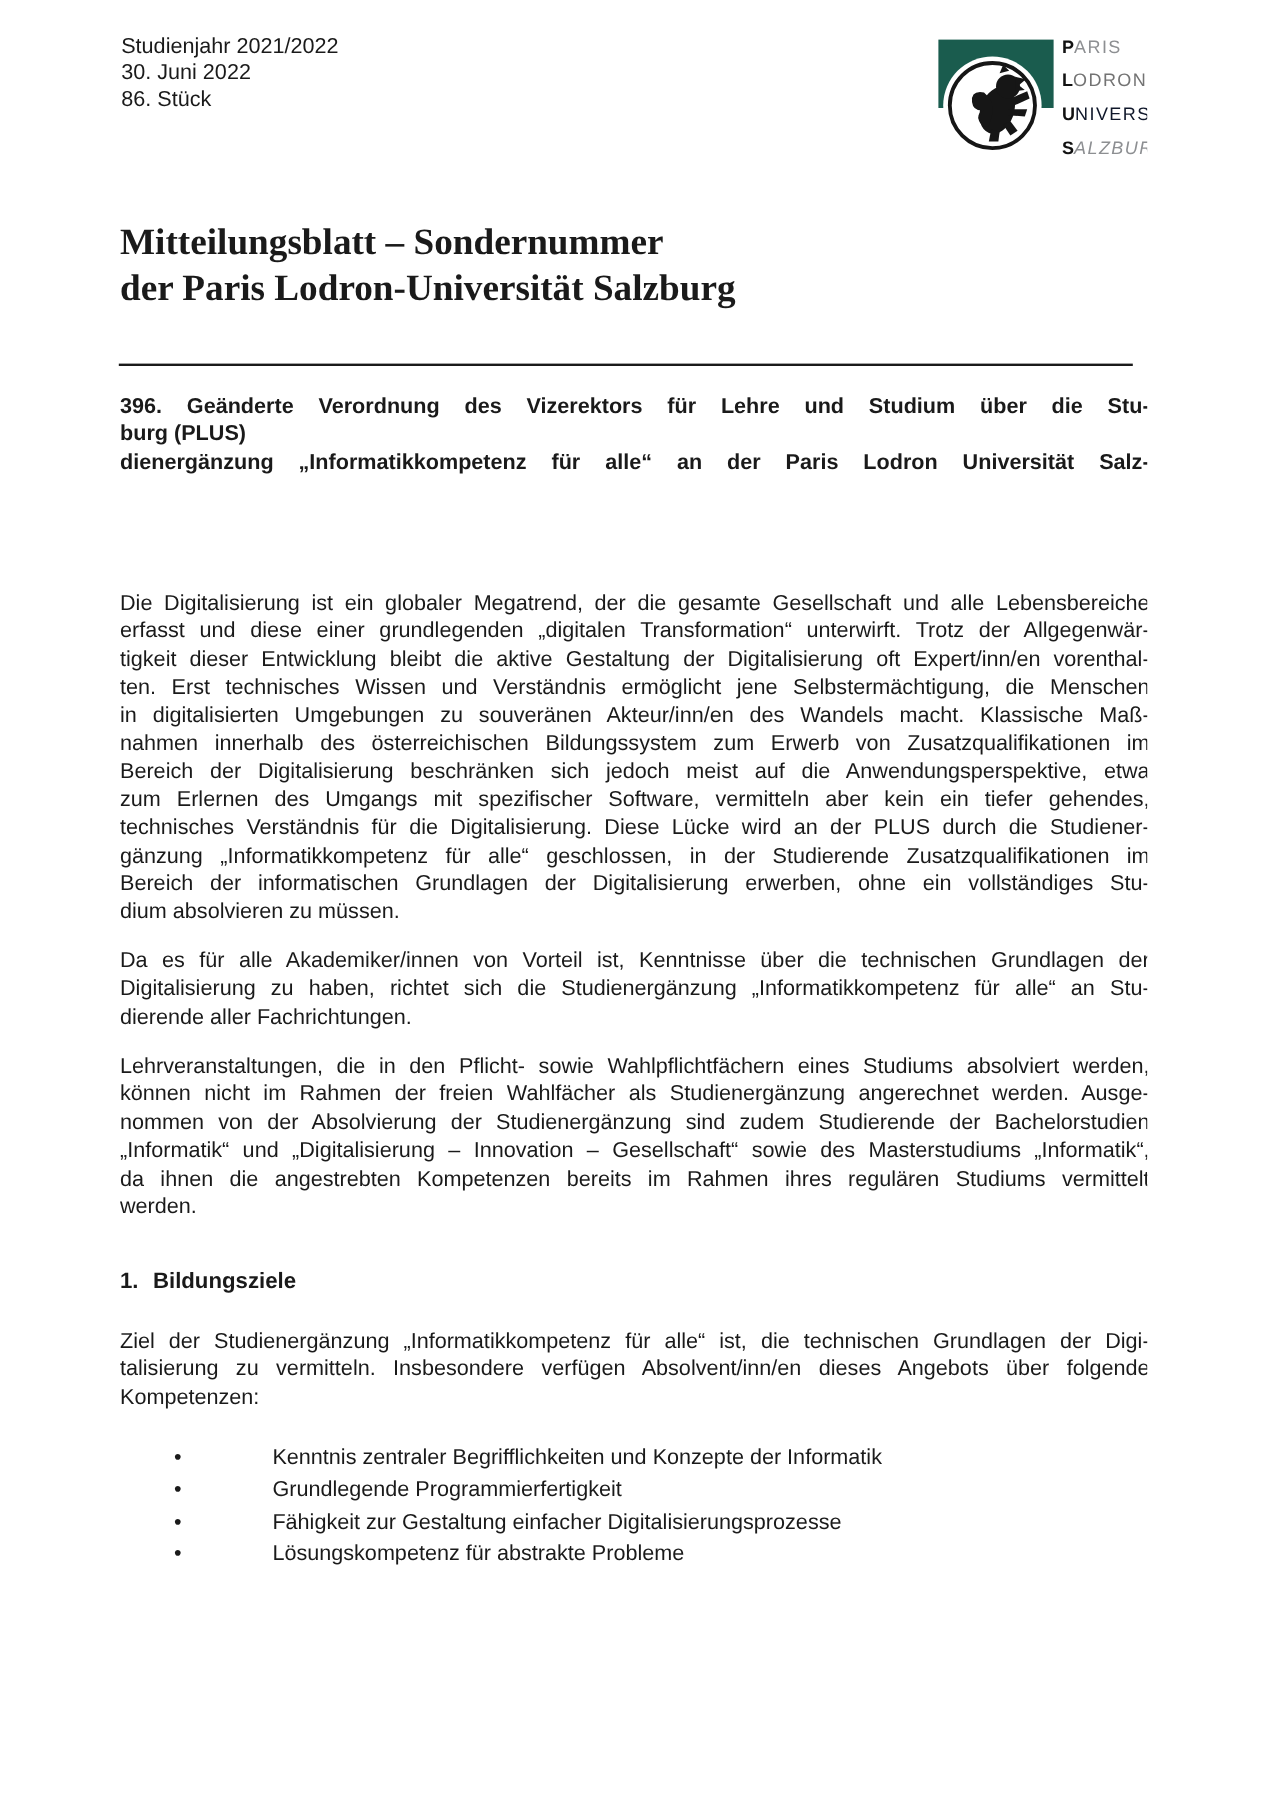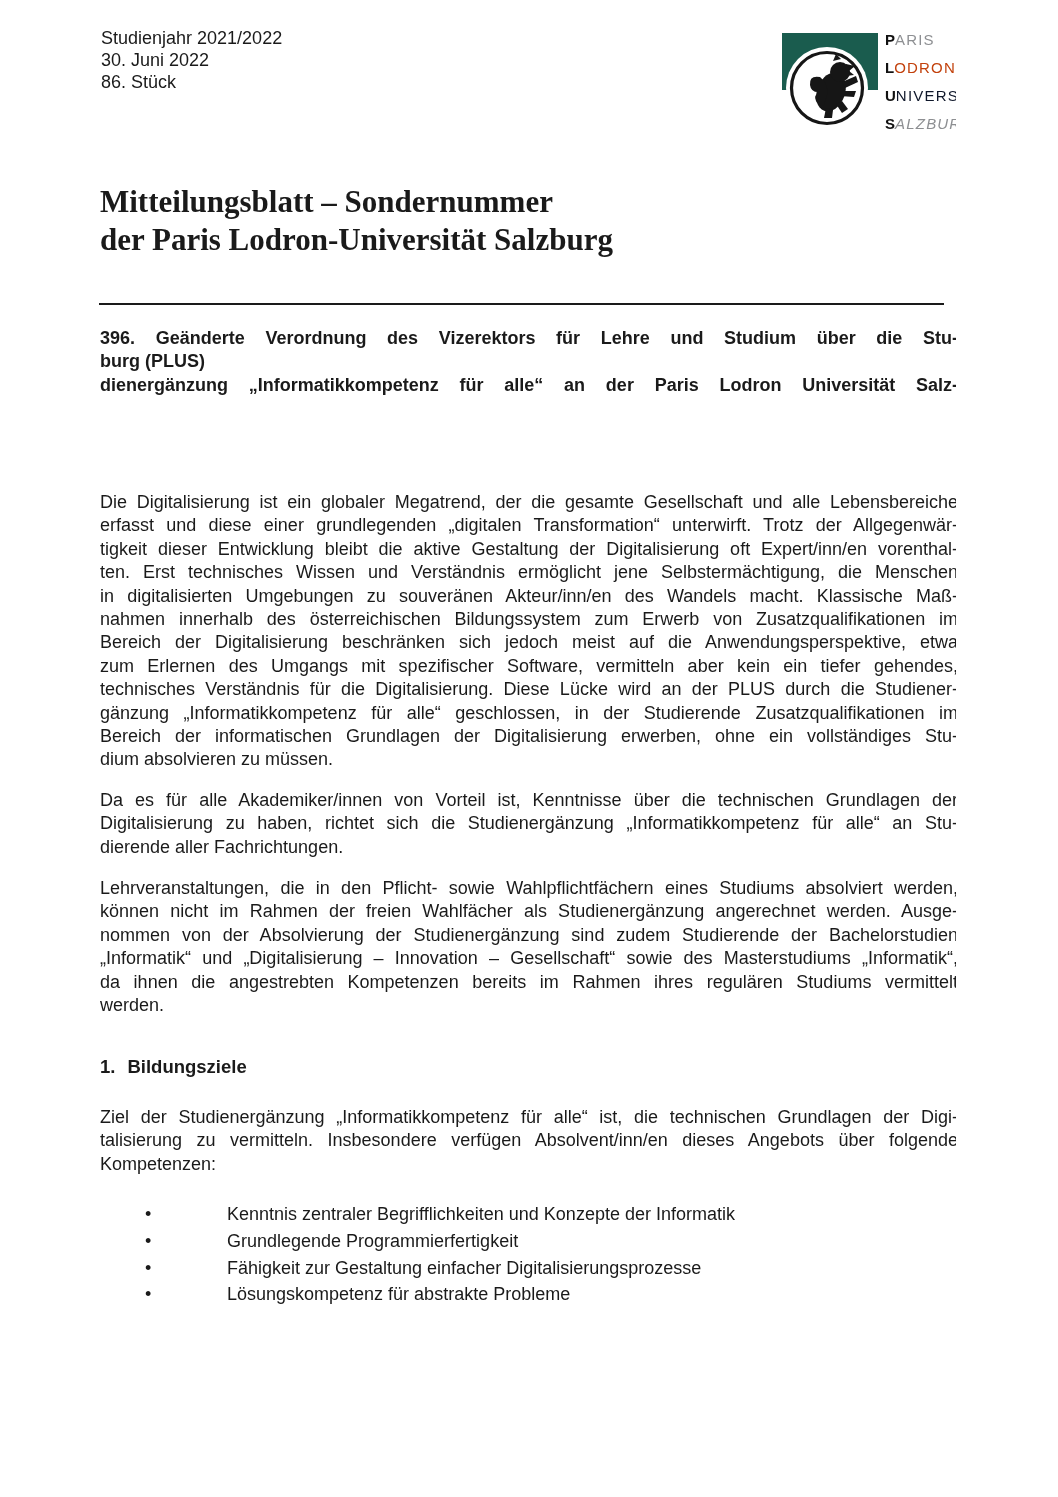--- a/index.html
+++ b/index.html
@@ -69,21 +69,21 @@
         <path d="M57,36 l14,-6 2,6 -13,6 z"></path>
         <path d="M55,45 l16,0 -2,6 -14,-1 z"></path>
         <path d="M41,62 l-2,10 8,0 1,-8 z"></path>
         <path d="M51,58 l6,9 6,-4 -6,-8 z"></path>
         <path d="M35,31 q-11,-2 -10,8 q1,8 10,7 q-7,3 -4,9 q2,5 8,4 l3,-10 q2,-11 -7,-18 z"></path>
       </g>
     </svg>
   </div>
   <div class="abs logo-text">
     <div><span class="initial">P</span><span class="rest" style="color: rgb(141, 143, 146);">ARIS</span></div>
-    <div><span class="initial">L</span><span class="rest" style="color: #c2410c;">ODRON</span></div>
+    <div><span class="initial">L</span><span class="rest" style="color: #737373;">ODRON</span></div>
     <div><span class="initial">U</span><span class="rest" style="color: #0f172a;">NIVERSITÄT</span></div>
     <div><span class="initial">S</span><span class="rest" style="color: rgb(141, 143, 146); font-style: italic;">ALZBURG</span></div>
   </div>
 
   <div class="abs doc-title">
     <div>Mitteilungsblatt – Sondernummer</div>
     <div>der Paris Lodron-Universität Salzburg</div>
   </div>
 
   <div class="abs rule"></div>

